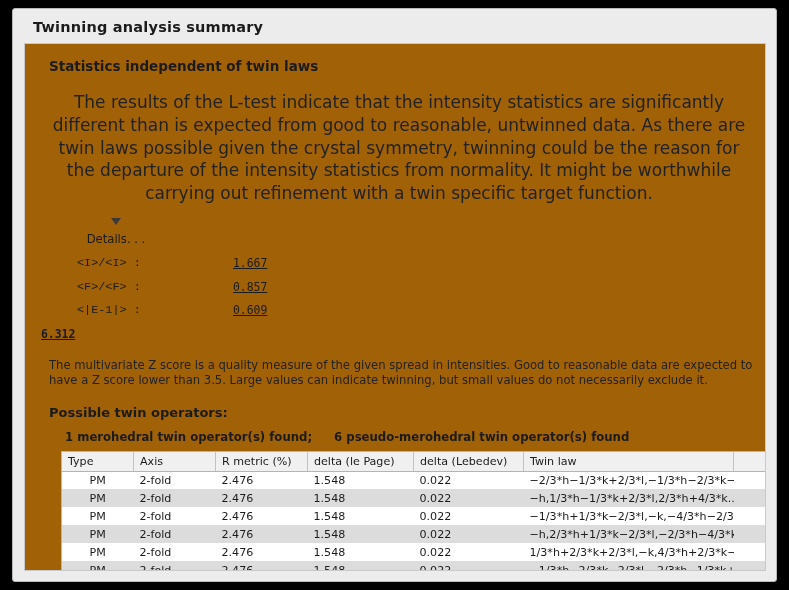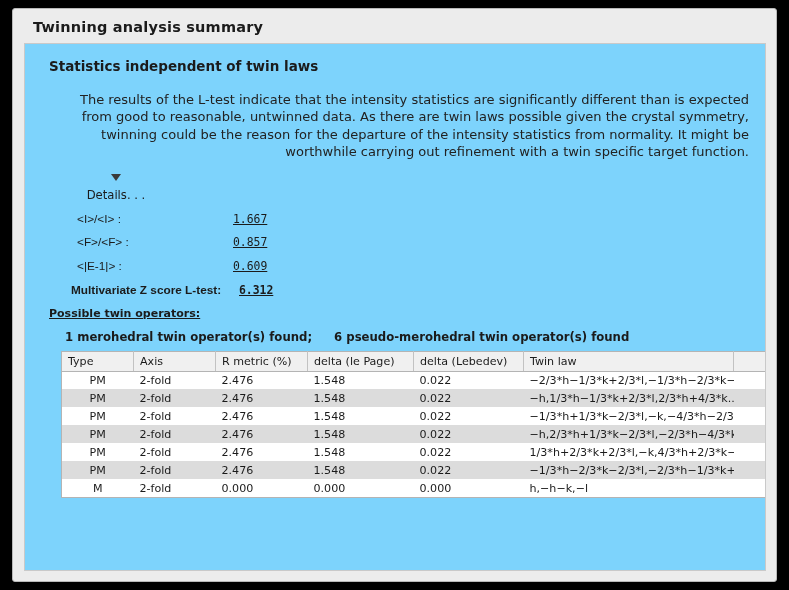--- a/index.html
+++ b/index.html
@@ -30,41 +30,41 @@
     color: #1b1b1b;
     padding: 10px 0 7px 20px;
     letter-spacing: 0.2px;
   }
   .panel {
     position: absolute;
     left: 11px;
     top: 34px;
     width: 742px;
     height: 528px;
-    background: #7dd3fc;
+    background: #a16207;
     border: 1px solid #c9c9c9;
     box-sizing: border-box;
     overflow: hidden;
   }
   .inner {
     padding: 12px 16px 0 16px;
   }
   h2.section {
     font-size: 13.5px;
     font-weight: bold;
     color: #1b1b1b;
     margin: 2px 0 9px 8px;
   }
   p.para {
-    font-size: 13px;
+    font-size: 17px;
     line-height: 1.34;
     color: #222222;
     margin: 17px 0 0 8px;
     width: 700px;
-    text-align: right;
+    text-align: center;
   }
   .details-row {
     margin: 13px 0 6px 20px;
     display: flex;
     align-items: center;
     gap: 7px;
     cursor: default;
     width: 110px;
     flex-direction: column;
   }
@@ -86,21 +86,21 @@
     display: flex;
     font-size: 11.8px;
     color: #1b1b1b;
     line-height: 1.0;
     padding: 6px 0 6px 0;
   }
   .stat-key {
     width: 192px;
     padding-left: 36px;
     box-sizing: border-box;
-    font-family: Liberation Sans, sans-serif;
+    font-family: Liberation Mono, monospace;
   }
   .stat-val {
     font-family: "DejaVu Sans Mono", monospace;
     font-size: 11.4px;
     text-decoration: underline;
   }
   .stat-row.bold .stat-key,
   .stat-row.bold .stat-val {
     font-weight: bold;
   }
@@ -109,25 +109,24 @@
     width: 198px;
   }
   p.para2 {
     font-size: 11.6px;
     line-height: 1.34;
     color: #222222;
     margin: 11px 0 0 8px;
     width: 716px;
   }
   h2.section2 {
-    font-size: 11px;
-    font-weight: bold;
-    color: #1b1b1b;
-    margin: 4px 0 10px 8px;
-    text-decoration: underline;
+    font-size: 13px;
+    font-weight: bold;
+    color: #1b1b1b;
+    margin: 16px 0 10px 8px;
   }
   .opcount {
     font-size: 11.7px;
     font-weight: bold;
     color: #1b1b1b;
     margin: 0 0 7px 24px;
   }
   .opcount .gap {
     display: inline-block;
     width: 22px;
@@ -204,25 +203,25 @@
         </div>
         <div class="stat-row">
           <span class="stat-key">&lt;F&gt;/&lt;F&gt; :</span>
           <span class="stat-val">0.857</span>
         </div>
         <div class="stat-row">
           <span class="stat-key">&lt;|E-1|&gt;  :</span>
           <span class="stat-val">0.609</span>
         </div>
         <div class="stat-row bold">
-          <span class="stat-key">Multivariate Z score L-test:</span>
           <span class="stat-val">6.312</span>
         </div>
       </div>
 
+      <p class="para2">The multivariate Z score is a quality measure of the given spread in intensities. Good to reasonable data are expected to have a Z score lower than 3.5. Large values can indicate twinning, but small values do not necessarily exclude it.</p>
 
       <h2 class="section2">Possible twin operators:</h2>
 
       <div class="opcount">
         <span>1 merohedral twin operator(s) found;</span><span class="gap"></span><span>6 pseudo-merohedral twin operator(s) found</span>
       </div>
 
       <table class="twin">
         <colgroup>
           <col class="col-type">

